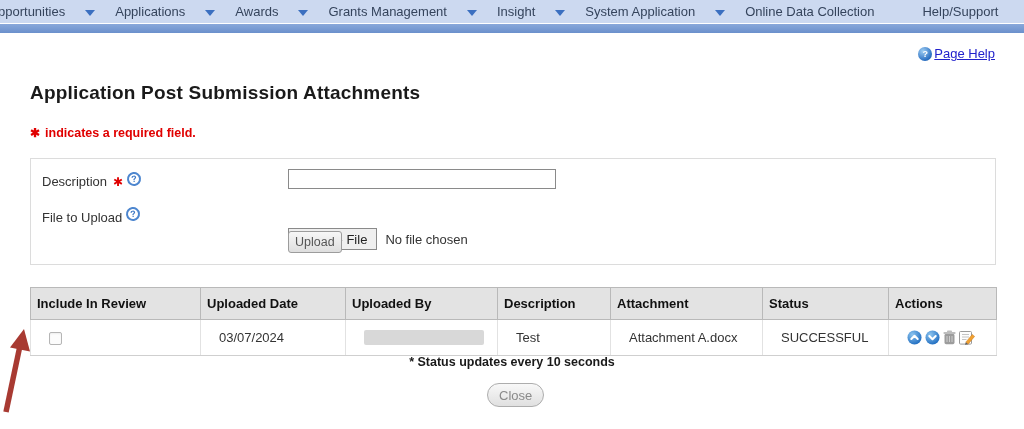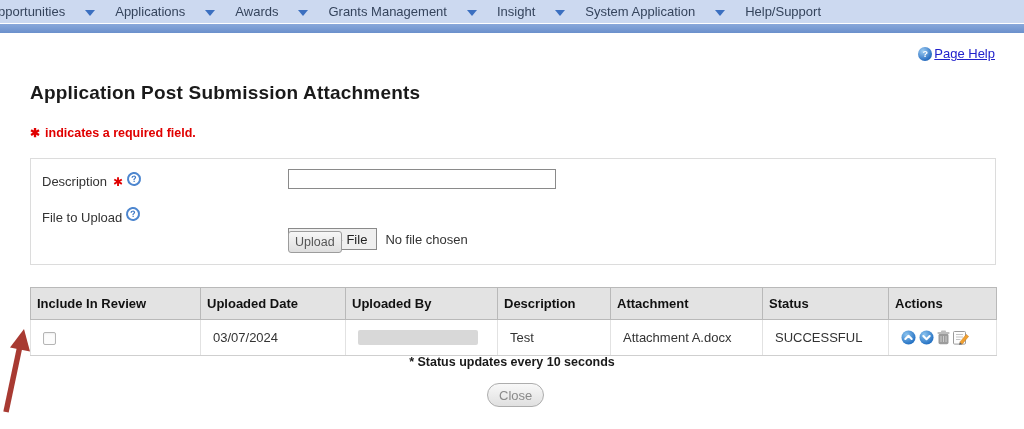--- a/index.html
+++ b/index.html
@@ -8,21 +8,21 @@
   .page { position:relative; width:1024px; height:429px; background:#fff; }
 
   
   .navbar { position:absolute; left:0; top:0; width:1024px; height:23px;
     background:#ccd9f0; display:flex; align-items:center; gap:20px; }
   .nav-item { display:flex; align-items:center; gap:20px; height:23px;
     font-size:13px; color:#35445c; cursor:pointer; white-space:nowrap; }
   .nav-item .arrow { width:0; height:0; border-left:5px solid transparent;
     border-right:5px solid transparent; border-top:6px solid #3b6fc0; margin-top:2px; }
   .nav-item.first { margin-left:-2px; }
-  .nav-item.gap-before { }
+  .nav-item.gap-before { margin-left:28px; }
   .nav-strip { position:absolute; left:0; top:24px; width:1024px; height:9px;
     background:linear-gradient(#89a8da,#6b90cc); }
 
   
   .page-help { position:absolute; top:46px; right:29px; display:flex;
     align-items:center; gap:2px; cursor:pointer; }
   .help-ball { width:14px; height:14px; border-radius:50%; flex:0 0 auto;
     background:radial-gradient(circle at 35% 30%, #9ecdf2, #2a6fc2 70%, #174f93);
     color:#fff; font-size:9px; font-weight:bold; display:flex;
     align-items:center; justify-content:center; }
@@ -57,21 +57,21 @@
     border-radius:3px; background:linear-gradient(#f7f7f7,#dedede);
     cursor:pointer; font-family:"Liberation Sans", sans-serif; }
 
   
   .attach-table { position:absolute; left:30px; top:287px; width:966px;
     border-collapse:collapse; table-layout:fixed; font-size:13px; }
   .attach-table th { background:#e3e3e3; font-weight:bold; color:#111;
     text-align:left; padding:8px 6px; height:21px;
     border:1px solid #b9b9b9; border-left:none; }
   .attach-table th:first-child { border-left:1px solid #b9b9b9; }
-  .attach-table td { background:#fff; color:#333; padding:3px 12px; height:36px;
+  .attach-table td { background:#fff; color:#333; padding:3px 18px; height:36px;
     border-right:1px solid #e2e2e2; border-bottom:1px solid #cfcfcf; }
   .attach-table td:first-child { border-left:1px solid #e2e2e2; }
   .checkbox { display:inline-block; width:13px; height:13px; border:1px solid #b5b5b5;
     border-radius:2px; background:#fcfcfc; box-shadow:inset 0 1px 2px rgba(0,0,0,.06);
     cursor:pointer; vertical-align:middle; }
   .redacted { width:120px; height:15px; background:#d8d8d8; border-radius:2px;
     filter:blur(.7px); }
   .status-cell { color:#4d4d4d; }
   .actions { display:flex; align-items:center; gap:3px; }
   .actions svg { display:block; cursor:pointer; }
@@ -109,20 +109,23 @@
       <span>Grants Management</span>
       <span class="arrow"></span>
     </div>
     <div class="nav-item">
       <span>Insight</span>
       <span class="arrow"></span>
     </div>
     <div class="nav-item">
       <span>System Application</span>
       <span class="arrow"></span>
+    </div>
+    <div class="nav-item">
+      <span>Online Data Collection</span>
     </div>
     <div class="nav-item gap-before">
       <span>Help/Support</span>
 
     </div>
   </div>
   <div class="nav-strip"></div>
 
   <div class="page-help">
     <span class="help-ball">?</span>

